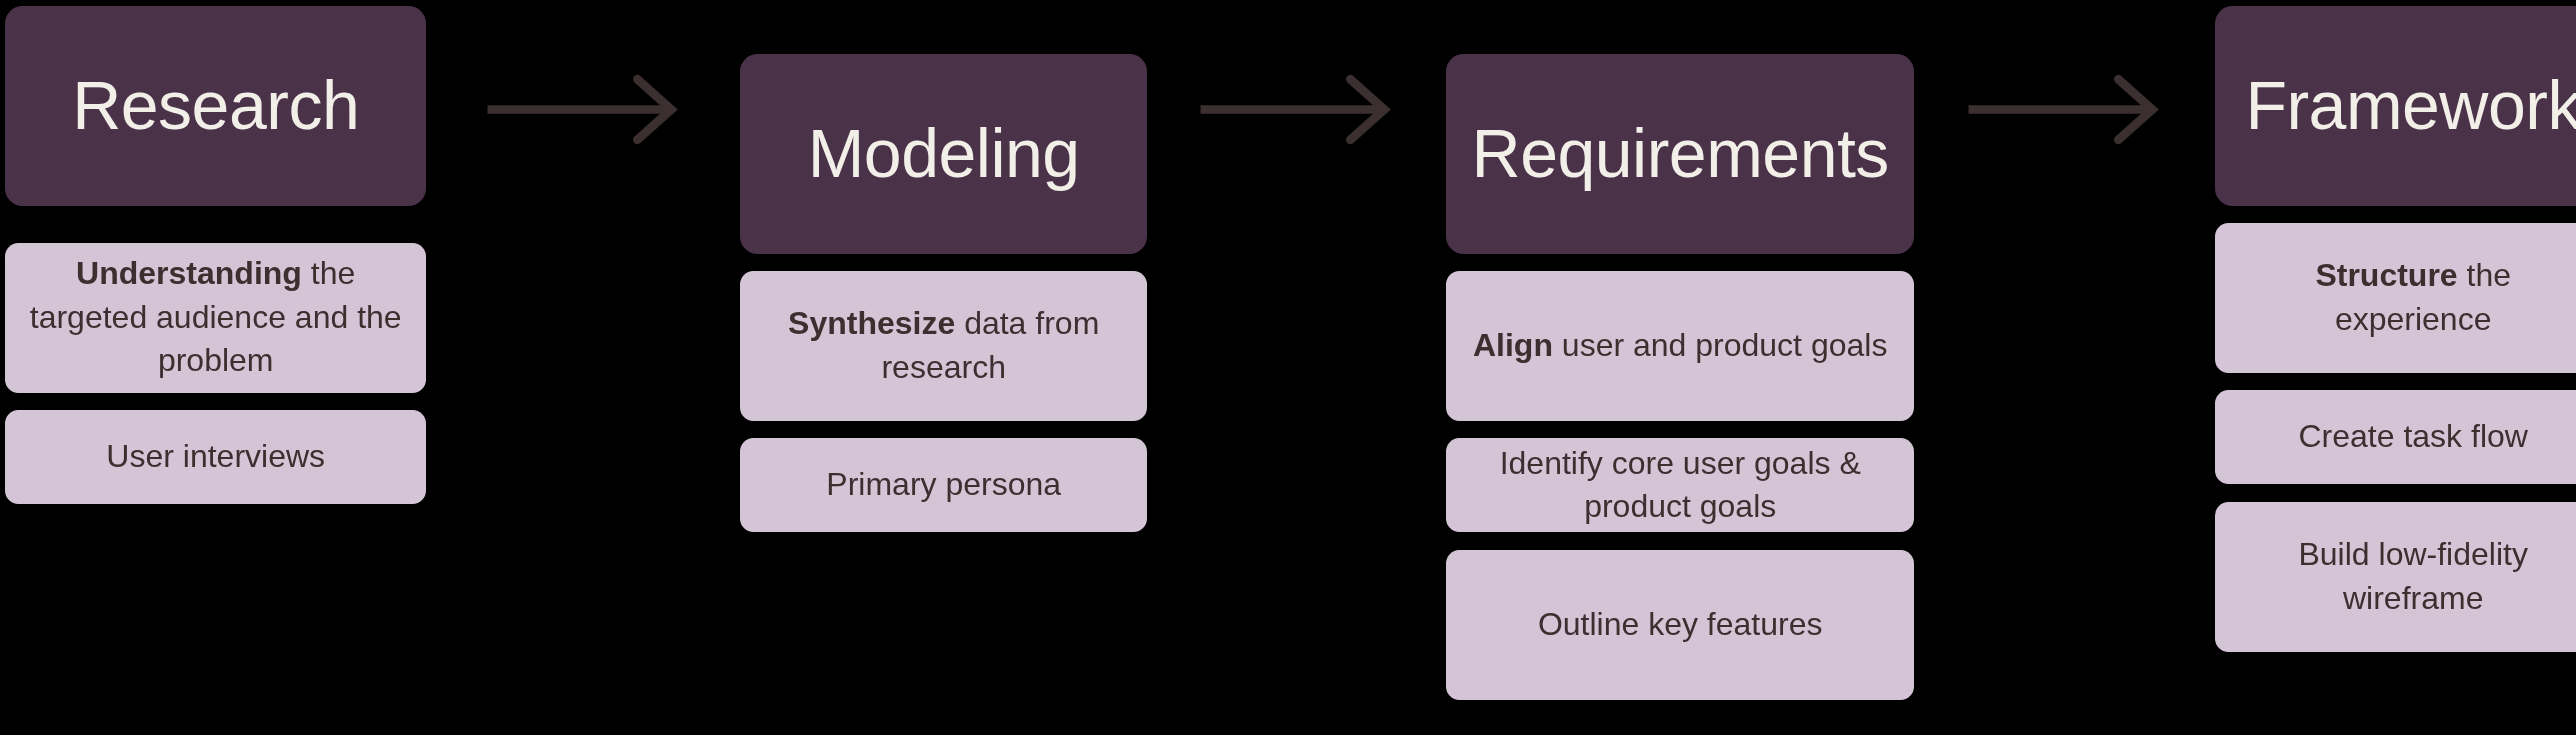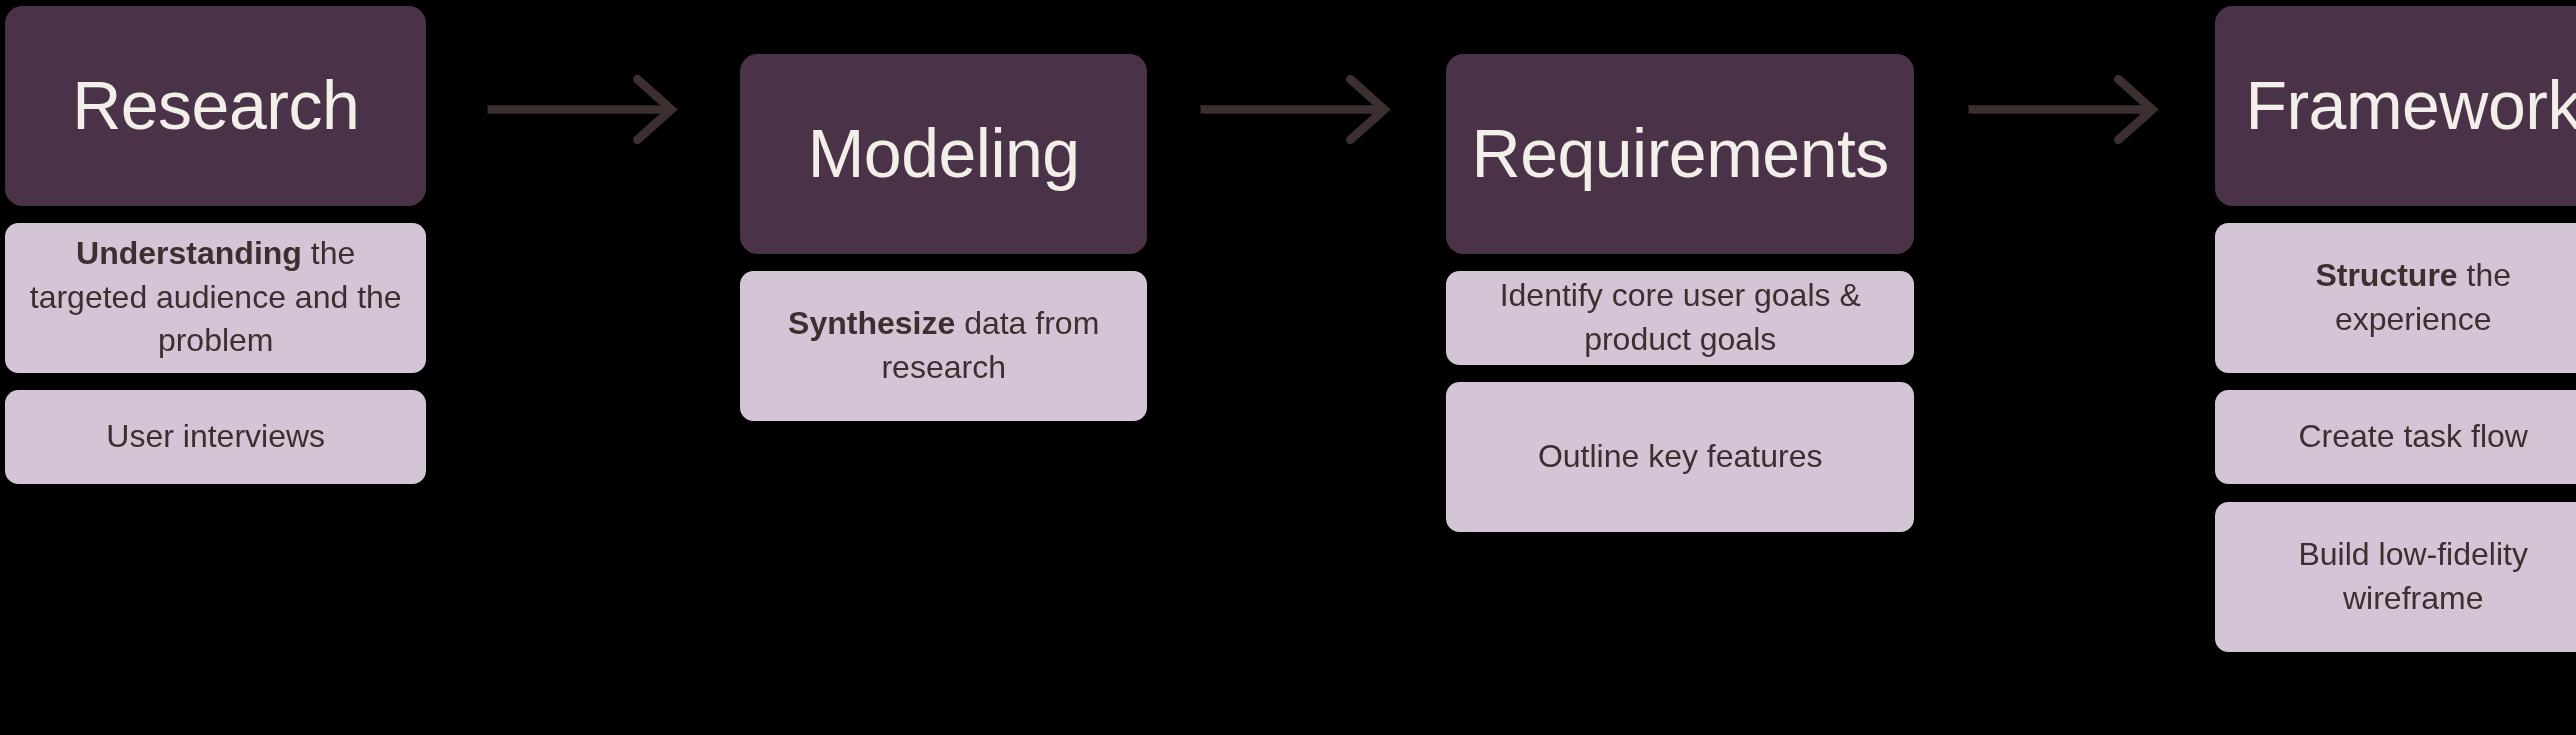--- a/index.html
+++ b/index.html
@@ -100,21 +100,21 @@
     margin-top: 6.2px;
     display: flex;
     align-items: center;
     justify-content: center;
   }
   .connector svg {
     display: block;
   }
 
   
-  .stage-0 { width: 421px; margin-left: 5.2px; }
+  .stage-0 { width: 421px; margin-left: 5.2px; gap: 20px; }
   .stage-1 { width: 407px; margin-top: 48px; }
   .stage-2 { width: 468px; margin-top: 48px; }
   .stage-3 { width: 396px; }
 
   .conn-0 { width: 314px; }
   .conn-1 { width: 299px; }
   .conn-2 { width: 301px; }
 </style>
 </head>
 <body>
@@ -143,35 +143,41 @@
   </div>
 
   <div class="stage stage-1">
     <div class="stage-header">
       <span class="stage-header-label">Modeling</span>
     </div>
     <div class="cards">
       <div class="card row-1">
         <span><b class="lead">Synthesize</b><span> data from research</span></span>
       </div>
+      <div class="card row-2">
+        <span><b class="lead"></b><span>Primary persona</span></span>
+      </div>
     </div>
   </div>
 
   <div class="connector conn-1">
     <svg width="201" height="77" viewBox="0 0 390 150">
       <line x1="8" y1="75" x2="362" y2="75" stroke="#3b2f30" stroke-width="17" stroke-linecap="butt"></line>
       <polyline points="300,16 366,75 300,134" fill="none" stroke="#3b2f30" stroke-width="17" stroke-linecap="round" stroke-linejoin="miter"></polyline>
     </svg>
   </div>
 
   <div class="stage stage-2">
     <div class="stage-header">
       <span class="stage-header-label">Requirements</span>
     </div>
     <div class="cards">
+      <div class="card row-1">
+        <span><b class="lead">Align</b><span> user and product goals</span></span>
+      </div>
       <div class="card row-2">
         <span><b class="lead"></b><span>Identify core user goals &amp; product goals</span></span>
       </div>
       <div class="card row-3">
         <span><b class="lead"></b><span>Outline key features</span></span>
       </div>
     </div>
   </div>
 
   <div class="connector conn-2">

